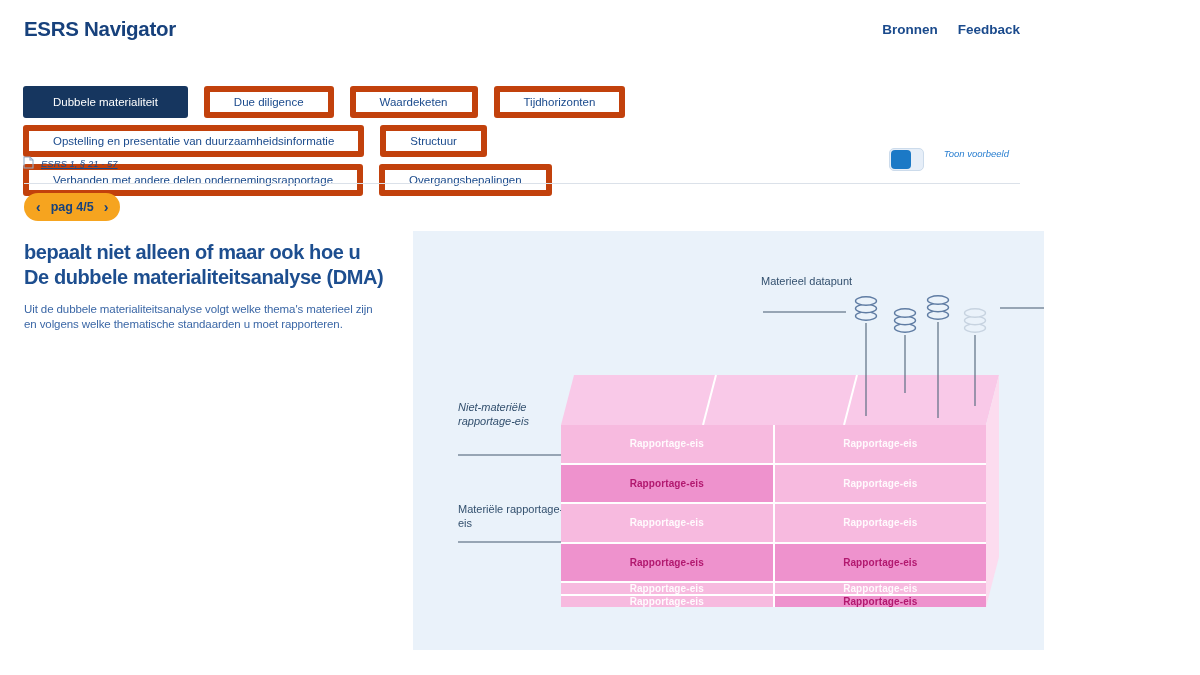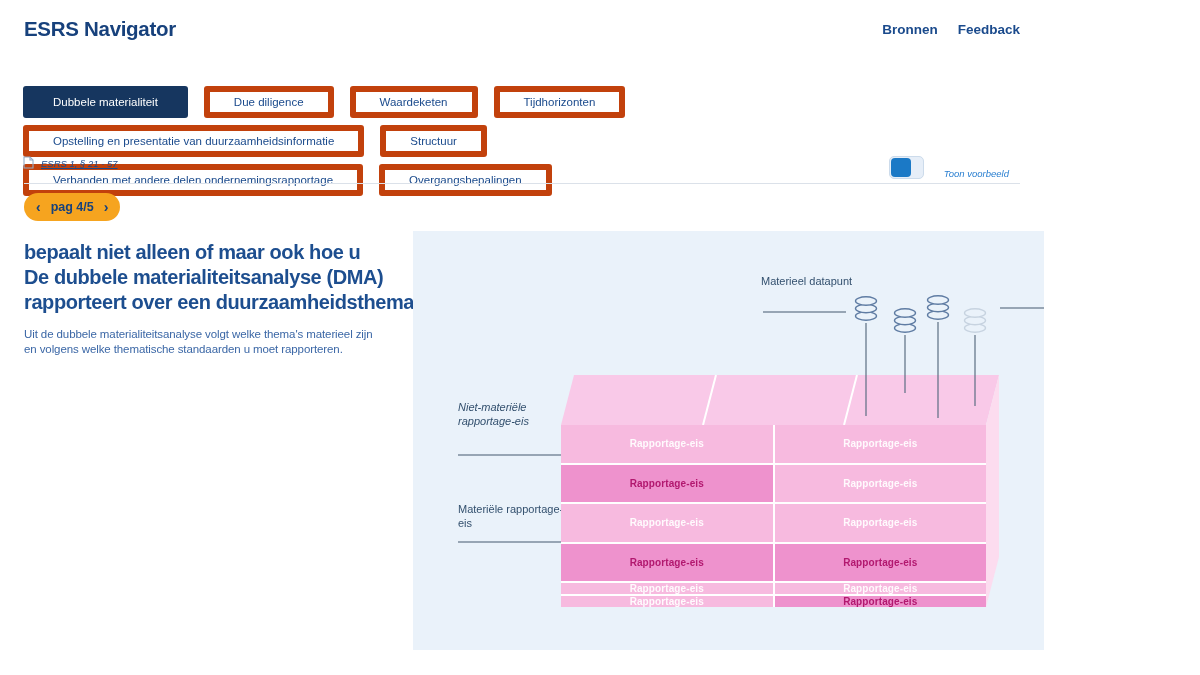--- a/index.html
+++ b/index.html
@@ -21,21 +21,21 @@
   
   .chips { position:absolute; top:86px; left:23px; width:790px; display:flex; flex-wrap:wrap; column-gap:16px; row-gap:7px; }
   .chip { border:6px solid #c2410c; border-radius:3px; background:#ffffff; color:#1a4a8c;
           font-family:"Liberation Sans",sans-serif; font-size:11.5px; padding:4px 24px; cursor:pointer; white-space:nowrap; }
   .chip.selected { background:#16365f; border-color:#16365f; color:#ffffff; }
 
   
   .reference { position:absolute; top:156px; left:23px; display:flex; align-items:flex-end; gap:7px; }
   .doc-icon { width:11px; height:13px; }
   .ref-link { font-size:9.5px; font-style:italic; color:#1a4a8c; text-decoration:underline; cursor:pointer; }
-  .preview { position:absolute; top:156px; right:35px; display:flex; align-items:flex-end; gap:20px; }
+  .preview { position:absolute; top:148px; right:35px; display:flex; align-items:flex-start; gap:20px; }
   .toggle { position:relative; width:35px; height:23px; border-radius:5px; background:#e6eef8; border:1px solid #ccdbeb; cursor:pointer; }
   .toggle .knob { position:absolute; left:1px; top:1px; width:20px; height:19px; border-radius:4px; background:#1b79c6; }
   .preview-label { font-size:9.5px; font-style:italic; color:#2a7fd0; }
 
   .divider { position:absolute; top:183px; left:24px; right:24px; height:1px; background:#dbe1e9; }
 
   
   .pager { position:absolute; top:193px; left:24px; height:28px; background:#f6a41f; border-radius:14px;
            display:flex; align-items:center; gap:9px; padding:0 11px; }
   .pager-arrow { font-size:14px; font-weight:bold; color:#17417c; cursor:pointer; line-height:1; padding:0 1px; }
@@ -113,21 +113,20 @@
   <div class="pager">
     <div class="pager-arrow">‹</div>
     <div class="pager-label">pag 4/5</div>
     <div class="pager-arrow">›</div>
   </div>
 
   <div class="article">
     <h1 class="title" id="title">
         <div class="line"><span>bepaalt niet alleen </span><strong>of</strong><span> maar ook </span><strong>hoe</strong><span> u</span></div>
         <div class="line"><span>De dubbele materialiteitsanalyse (DMA)</span></div>
-        <div class="line"><span>rapporteert over een duurzaamheidsthema</span></div>
       </h1>
     <div class="paragraphs" id="paragraphs">
         <p>Uit de dubbele materialiteitsanalyse volgt welke thema's materieel zijn en volgens welke thematische standaarden u moet rapporteren.</p>
       </div>
   </div>
 
   <div class="panel">
     <svg width="762" height="419" viewBox="0 0 762 419">
 
       <polygon points="148,194 573,194 586,144 161,144" fill="#f9c9e8"></polygon>

